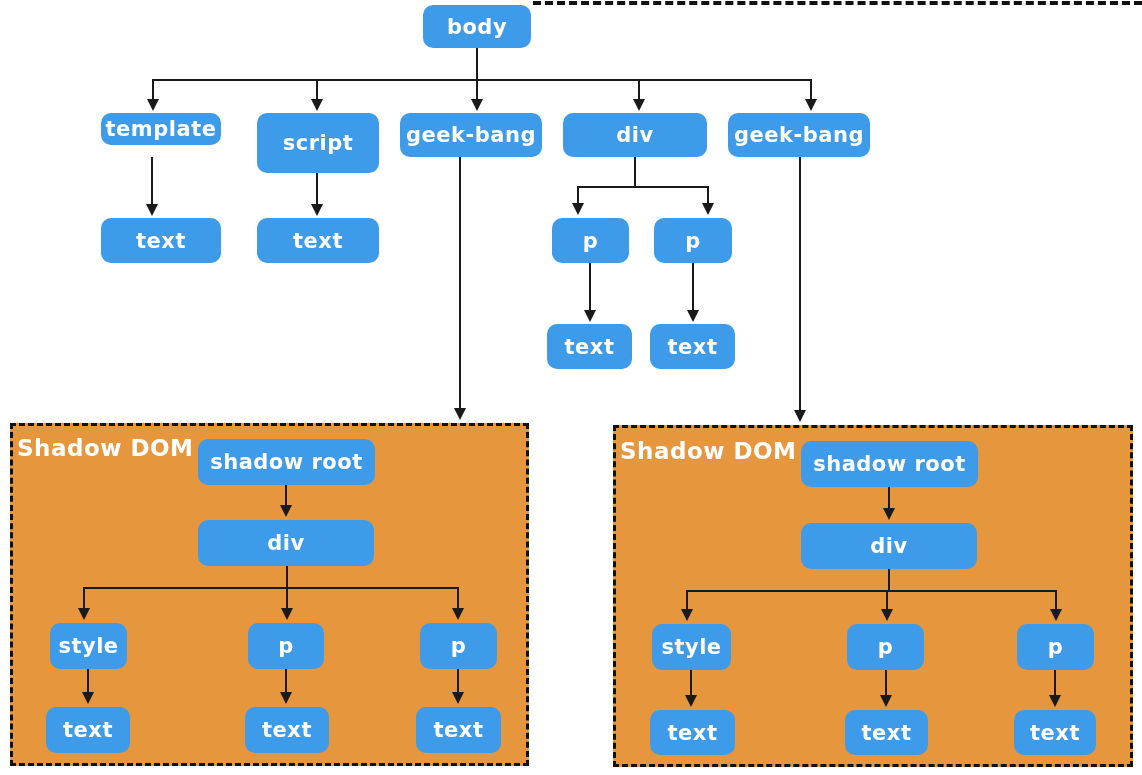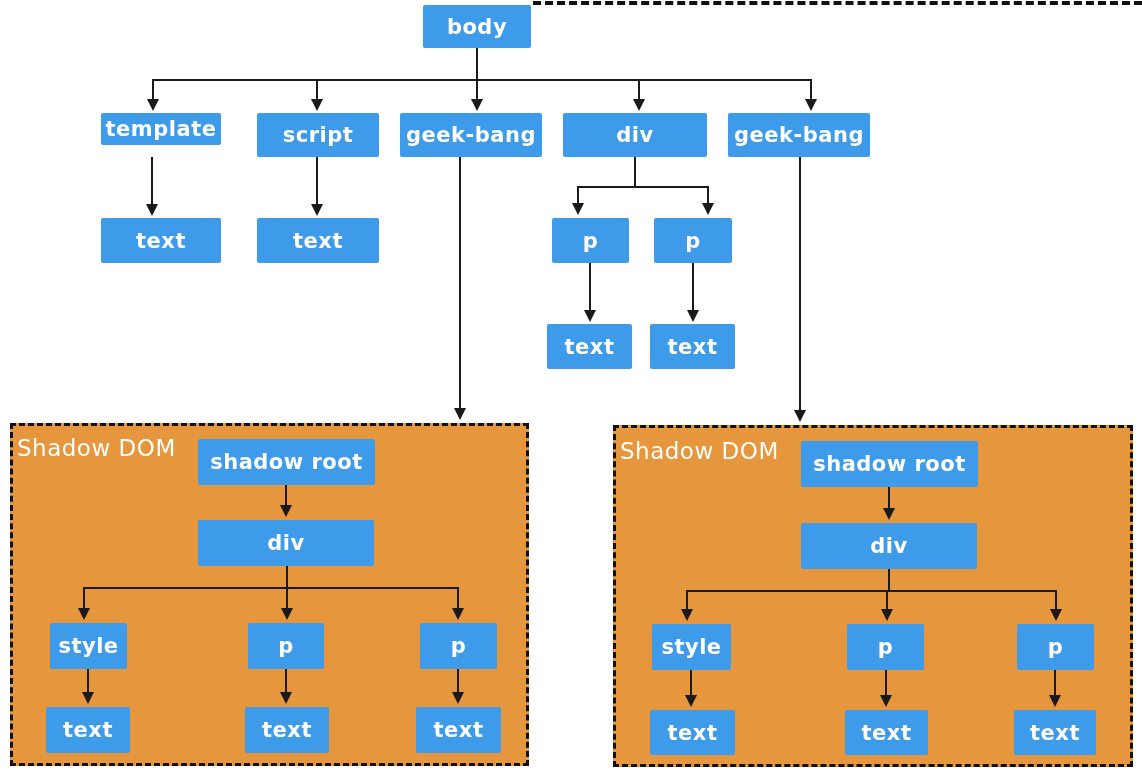--- a/index.html
+++ b/index.html
@@ -14,35 +14,35 @@
   .node {
     position: absolute;
     background: var(--node-fill, #3e9be9);
     color: var(--node-text, #ffffff);
     display: flex;
     align-items: center;
     justify-content: center;
     font-weight: bold;
     font-size: 21px;
     letter-spacing: 0.5px;
-    border-radius: 2px;
+    border-radius: 10px;
     z-index: 3;
     box-sizing: border-box;
   }
   .shadow-box {
     position: absolute;
     background: var(--shadow-fill, #e6963c);
     border: 3px dashed #111111;
     box-sizing: border-box;
     z-index: 1;
   }
   .shadow-label {
     position: absolute;
     color: var(--node-text, #ffffff);
-    font-weight: normal;
+    font-weight: bold;
     font-size: 23px;
     letter-spacing: 0.5px;
     z-index: 3;
   }
   .connector-layer {
     position: absolute;
     left: 0; top: 0;
     width: 1142px;
     height: 775px;
     z-index: 2;
@@ -122,21 +122,21 @@
       <line x1="887" y1="590" x2="887" y2="619" marker-end="url(#arrow)"></line>
       <line x1="1056" y1="590" x2="1056" y2="619" marker-end="url(#arrow)"></line>
       <line x1="691" y1="670" x2="691" y2="705" marker-end="url(#arrow)"></line>
       <line x1="886" y1="670" x2="886" y2="705" marker-end="url(#arrow)"></line>
       <line x1="1055" y1="670" x2="1055" y2="705" marker-end="url(#arrow)"></line>
     </g>
   </svg>
 
   <div class="node" style="left:423px; top:5px;   width:108px; height:43px;">body</div>
   <div class="node" style="left:101px; top:113px; width:120px; height:32px;">template</div>
-  <div class="node" style="left:257px; top:113px; width:122px; height:44px;">script</div>
+  <div class="node" style="left:257px; top:113px; width:122px; height:60px;">script</div>
   <div class="node" style="left:400px; top:113px; width:142px; height:44px;">geek-bang</div>
   <div class="node" style="left:563px; top:113px; width:144px; height:44px;">div</div>
   <div class="node" style="left:728px; top:113px; width:142px; height:44px;">geek-bang</div>
   <div class="node" style="left:101px; top:218px; width:120px; height:45px;">text</div>
   <div class="node" style="left:257px; top:218px; width:122px; height:45px;">text</div>
   <div class="node" style="left:552px; top:218px; width:77px;  height:45px;">p</div>
   <div class="node" style="left:654px; top:218px; width:78px;  height:45px;">p</div>
   <div class="node" style="left:547px; top:324px; width:85px;  height:45px;">text</div>
   <div class="node" style="left:650px; top:324px; width:85px;  height:45px;">text</div>
 

